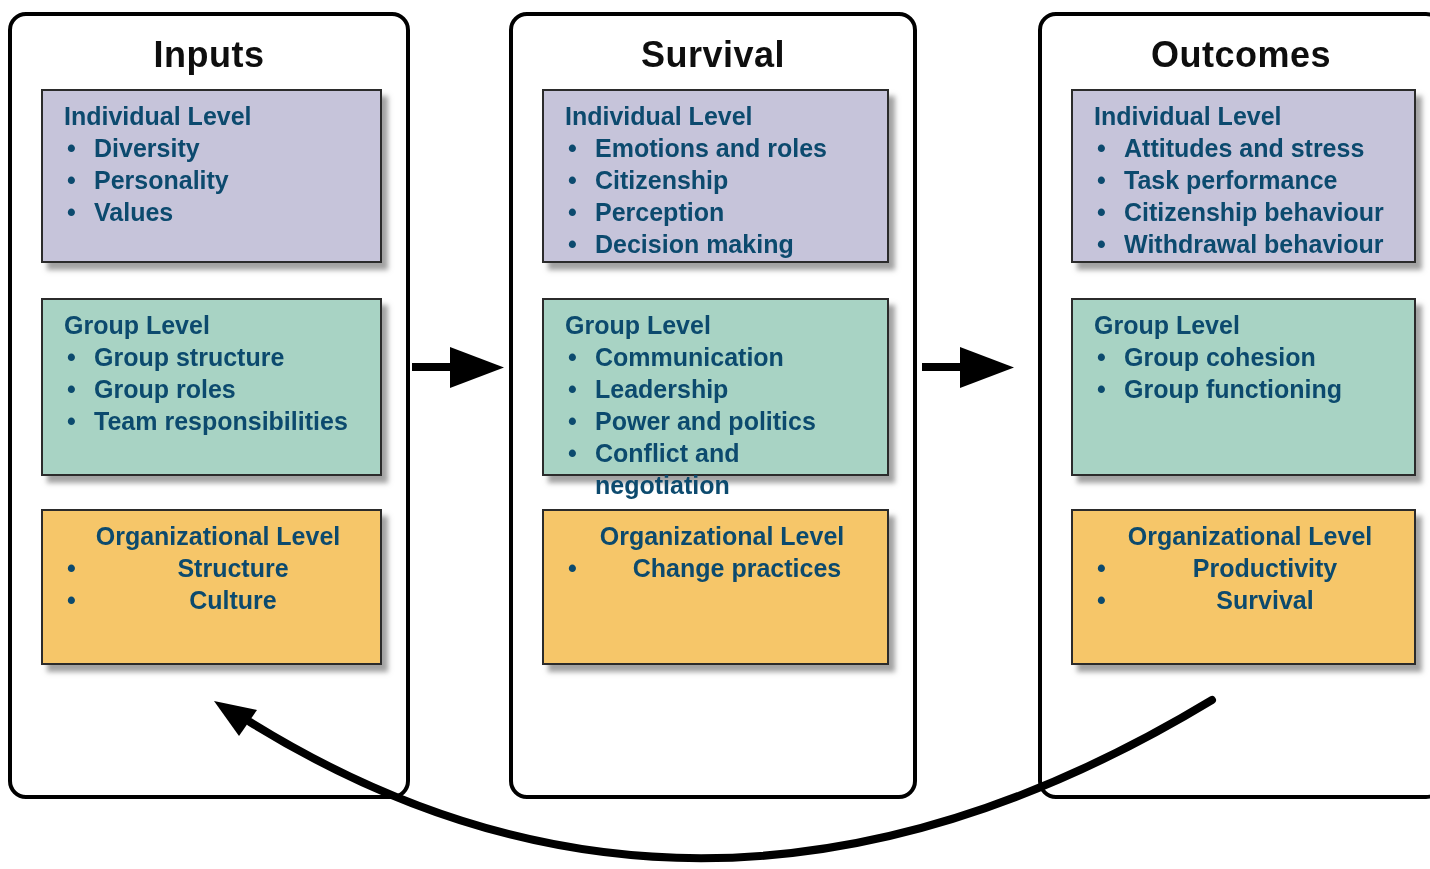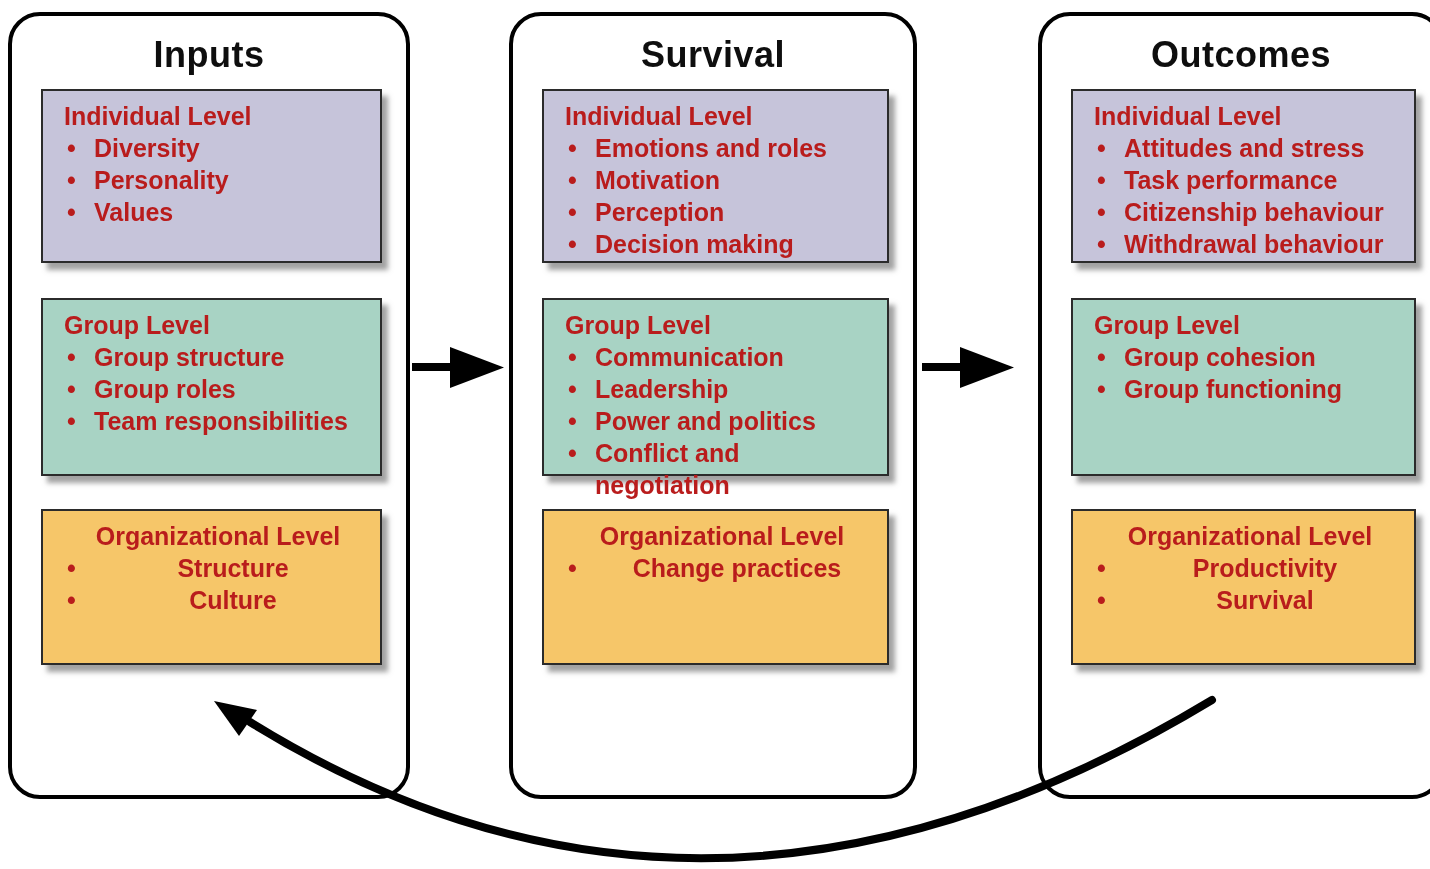--- a/index.html
+++ b/index.html
@@ -6,40 +6,40 @@
   body{
     position:relative;
     width:1430px;height:869px;
     font-family:"Liberation Sans",sans-serif;
     overflow:hidden;
   }
   .panel{
     position:absolute;top:12px;height:787px;
     background:#ffffff;
     border:4px solid #000000;
-    border-radius:32px;
+    border-radius:18px;
     box-sizing:border-box;
   }
   .panel-title{
     margin:18px 0 0 0;
     text-align:center;
     font-size:36px;
     font-weight:600;
     color:#0e0e0e;
     letter-spacing:0.5px;
   }
   .box{
     position:absolute;left:29px;right:24px;
     border:2px solid #2b2b2b;
     box-shadow:6px 7px 5px rgba(85,85,85,0.55);
     box-sizing:border-box;
     padding:9px 8px 0 21px;
     font-size:25px;
     font-weight:600;
-    color:#b91c1c;
+    color:#0c4a6e;
     line-height:32px;
   }
   .box-1{top:73px;height:174px;}
   .box-2{top:282px;height:178px;}
   .box-3{top:493px;height:156px;text-align:center;}
   .box ul{list-style:none;margin:0;padding:0;}
   .box li{position:relative;padding-left:30px;}
   .box li::before{
     content:"\2022";
     position:absolute;left:3px;top:0;
@@ -82,21 +82,21 @@
   </div>
 </section>
 
 <section class="panel" style="left:509px;width:408px;">
   <h2 class="panel-title">Survival</h2>
 
   <div class="box box-1" style="background: rgb(198, 196, 218);">
     <div class="box-heading">Individual Level</div>
     <ul>
       <li>Emotions and roles</li>
-      <li>Motivation</li>
+      <li>Citizenship</li>
       <li>Perception</li>
       <li>Decision making</li>
     </ul>
   </div>
 
   <div class="box box-2" style="background: rgb(168, 211, 196);">
     <div class="box-heading">Group Level</div>
     <ul>
       <li>Communication</li>
       <li>Leadership</li>

